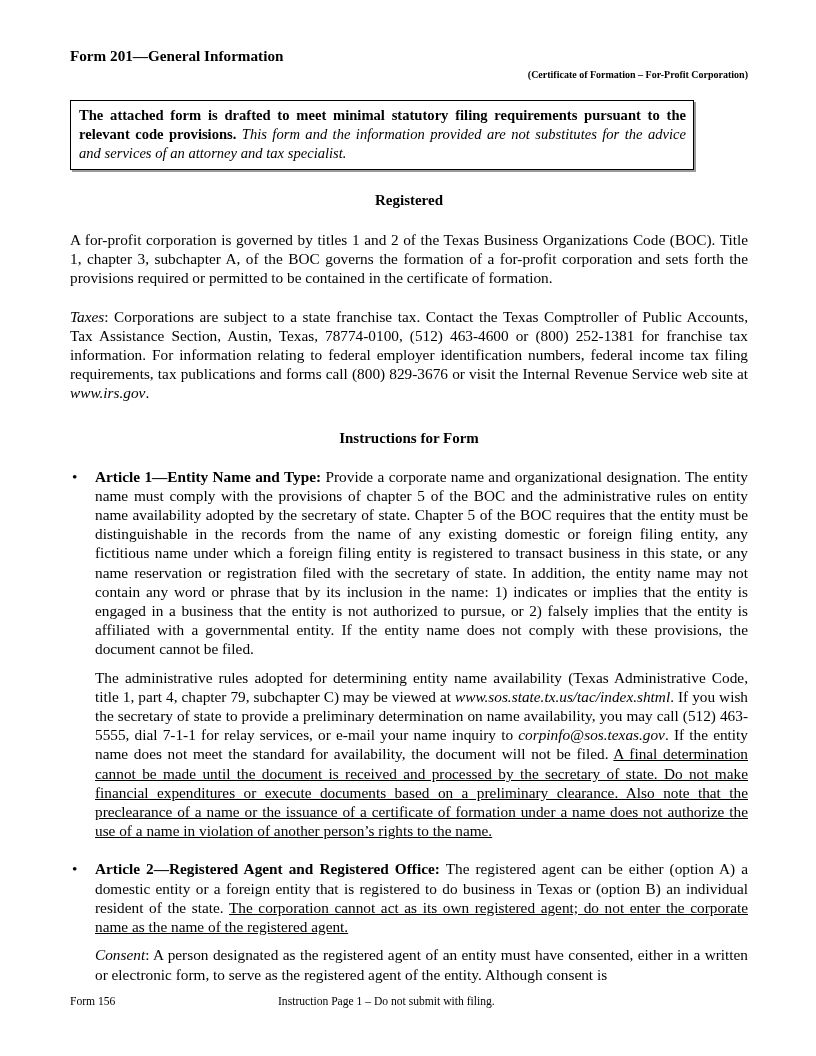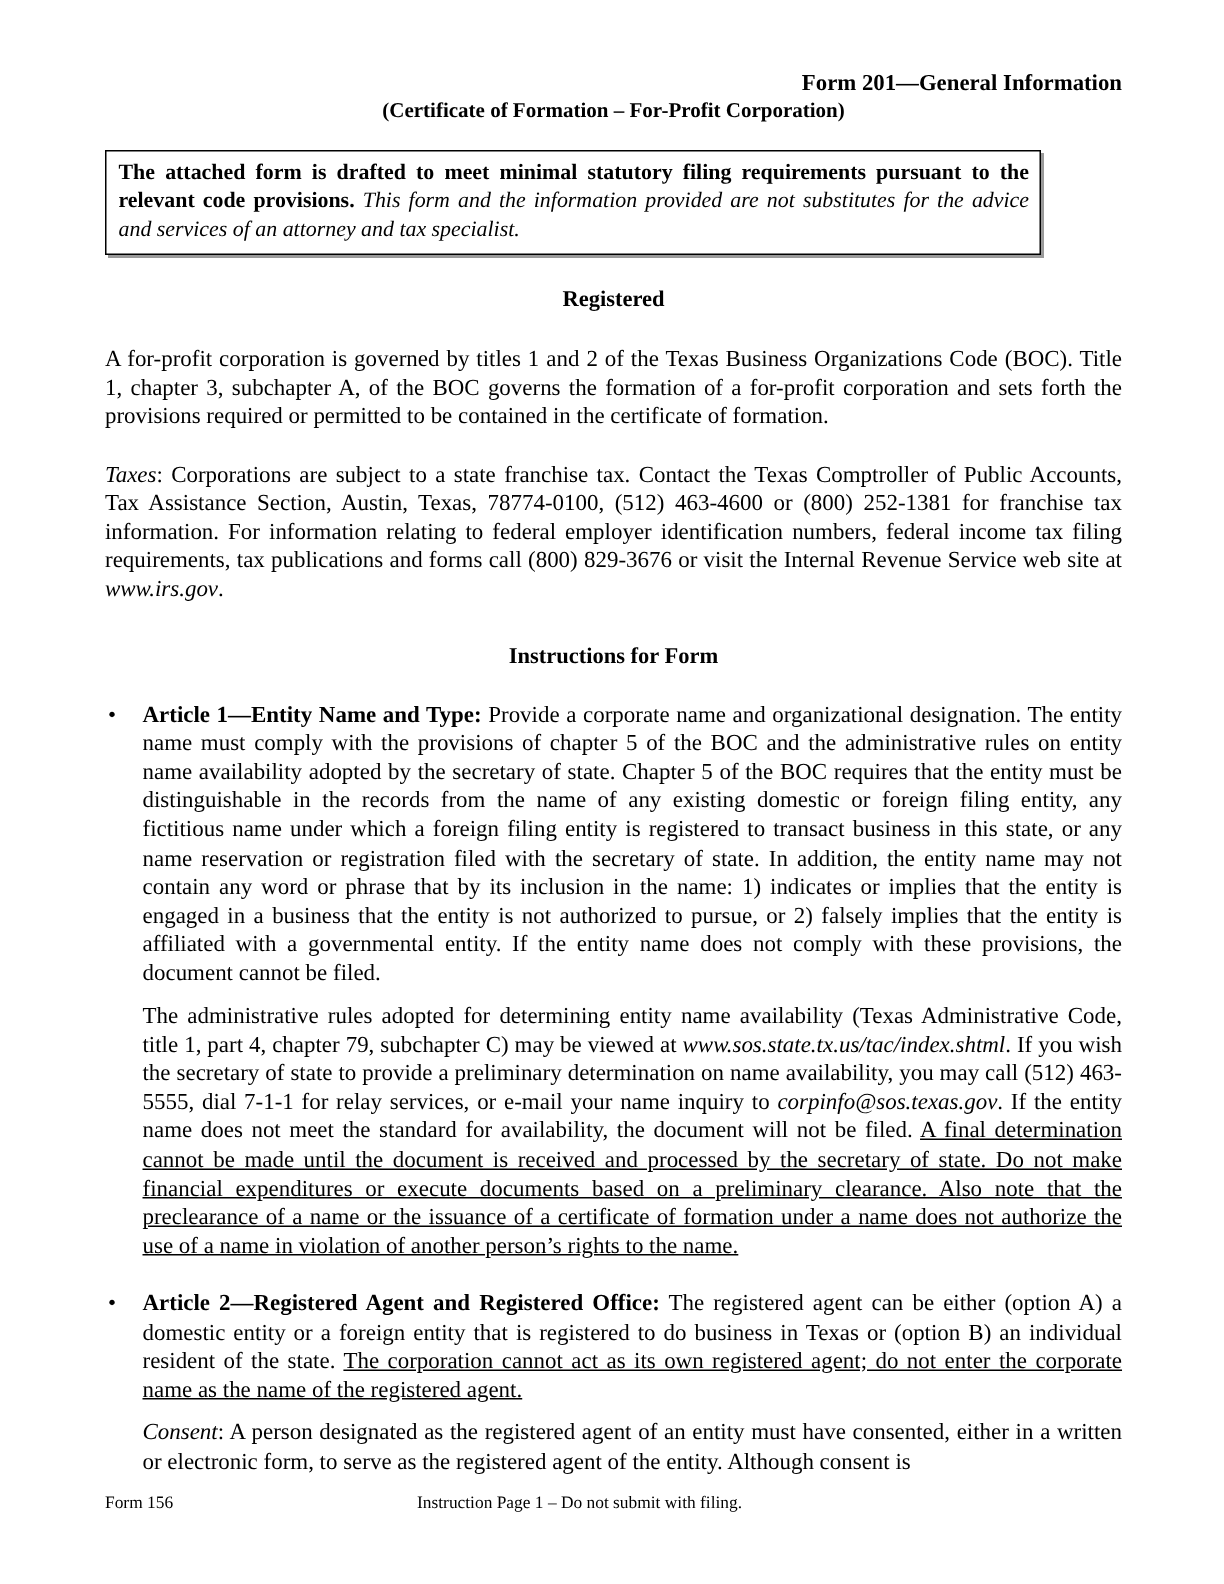--- a/index.html
+++ b/index.html
@@ -26,29 +26,29 @@
   }
   .content {
     position: absolute;
     left: 70px;
     top: 46px;
     width: 678px;
   }
 
   
   .doc-title {
-    text-align: right;
+    text-align: left;
     font-weight: bold;
     font-size: 15.2px;
     line-height: 19px;
   }
   .doc-subtitle {
-    text-align: center;
+    text-align: right;
     font-weight: bold;
-    font-size: 14px;
+    font-size: 10px;
     line-height: 19px;
   }
 
   
   .notice-box {
     margin-top: 16px;
     border: 1.5px solid #000;
     box-shadow: 2px 2px 0 0 #9a9a9a;
     padding: 5px 7px 6px 8px;
     box-sizing: border-box;

